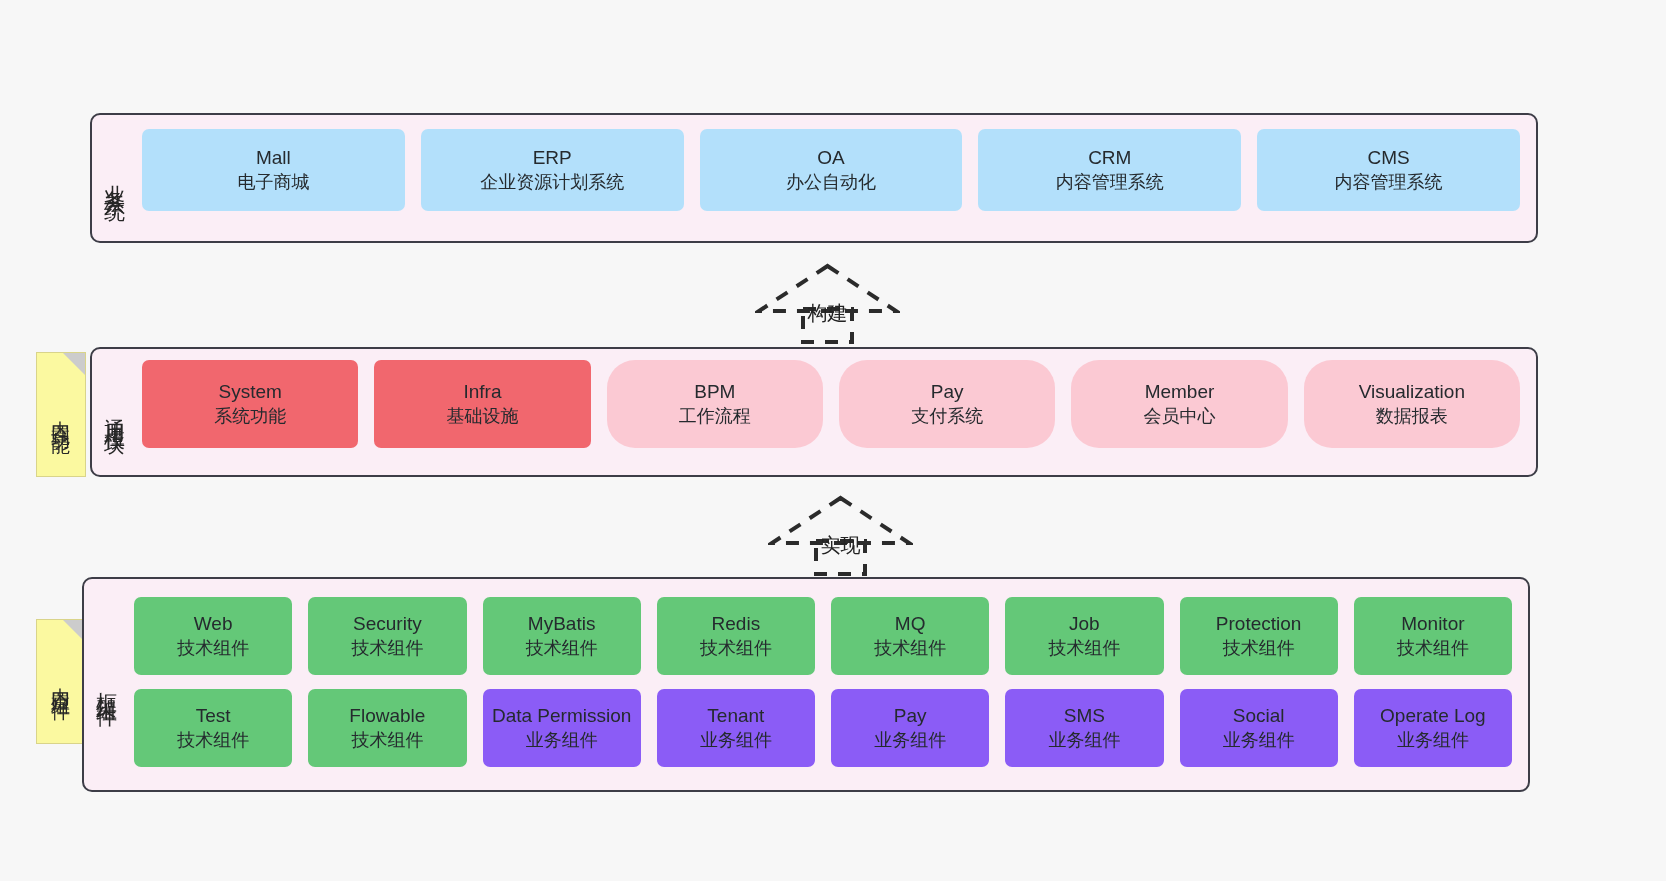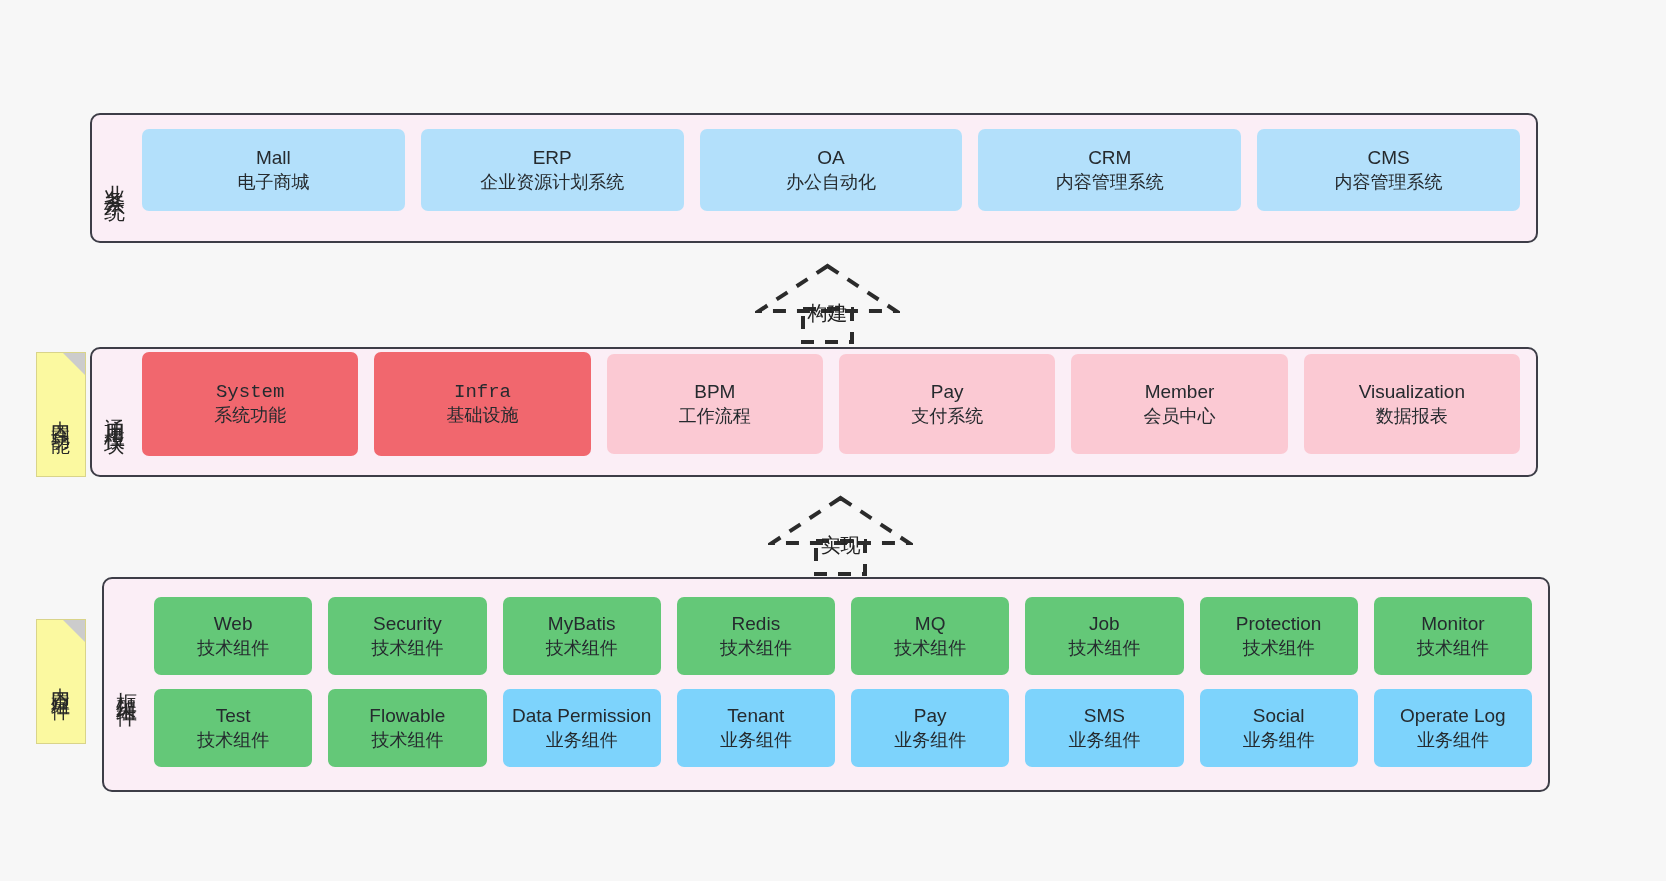--- a/index.html
+++ b/index.html
@@ -59,24 +59,24 @@
     justify-content: center;
     text-align: center;
     color: #252a2e;
     line-height: 1.28;
     padding: 6px 4px;
     user-select: none;
   }
   .card .t1 { font-size: 19px; }
   .card .t2 { font-size: 18px; }
   .card.blue  { background: #b3e0fb; height: 82px; }
-  .card.red   { background: #f1676e; height: 104px; font-family: Liberation Mono, monospace; }
-  .card.pink  { background: #fbc9d3; height: 100px; }
+  .card.red   { background: #f1676e; height: 88px; }
+  .card.pink  { background: #fbc9d3; height: 88px; border-radius: 28px; }
   .card.green { background: #64c878; height: 78px; }
-  .card.lgreen{ background: #7dd3fc; height: 78px; }
+  .card.lgreen{ background: #8b5cf6; height: 78px; }
 
   
   .sticky {
     position: absolute;
     width: 50px;
     background: #fbf9a0;
     border: 1px solid #d9d48a;
     display: flex;
     align-items: center;
     justify-content: center;
@@ -189,21 +189,21 @@
       <polygon points="72.5,4 141,49 4,49" fill="none" stroke="#2b2b2b" stroke-width="4" stroke-dasharray="13,11" stroke-linecap="butt"></polygon>
       <rect x="48" y="47" width="49" height="33" fill="none" stroke="#2b2b2b" stroke-width="4" stroke-dasharray="13,11"></rect>
     </svg>
     <span class="clabel" style="top:38px;">实现</span>
   </div>
 
   <div class="sticky" style="left:36px; top:619px; width:50px; height:125px;">
     <span>内置组件</span>
   </div>
 
-  <div class="layer" style="left:102px; top:577px; width:1448px; height:215px;">
+  <div class="layer" style="left:82px; top:577px; width:1448px; height:215px;">
     <div class="layer-title">框架组件</div>
     <div class="layer-body two-rows">
 
       <div class="row">
         <div class="card green">
           <span class="t1">Web</span>
           <span class="t2">技术组件</span>
         </div>
         <div class="card green">
           <span class="t1">Security</span>

